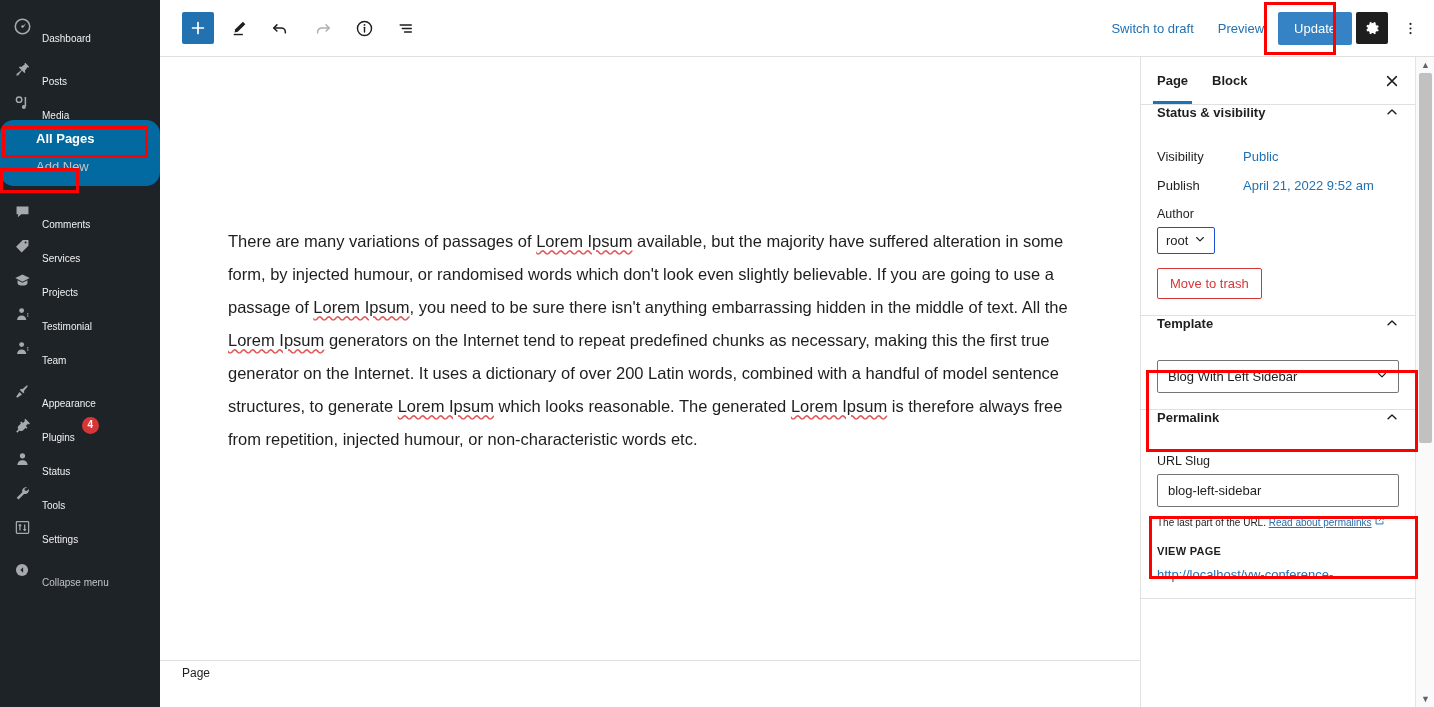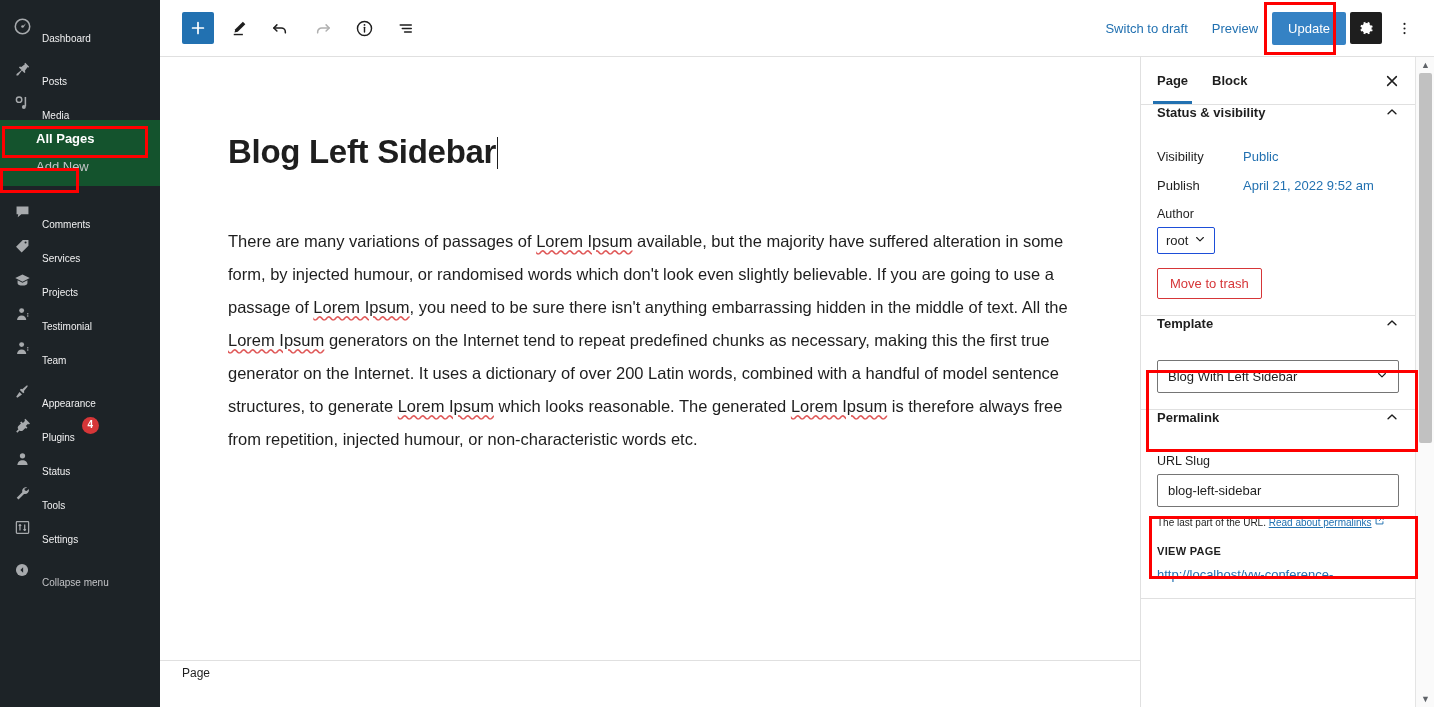--- a/index.html
+++ b/index.html
@@ -31,21 +31,21 @@
   .menu-item .mi-label { font-size: 10px; white-space: nowrap; margin-top: 26px; }
   .menu-item.current { background: #2271b1; color: #fff; }
   .menu-item.current .mi-icon { color: #fff; }
   .menu-item.current::after {
     content: ""; position: absolute; right: -8px; top: 50%;
     transform: translateY(-50%);
     border-style: solid; border-width: 8px 0 8px 8px;
     border-color: transparent transparent transparent #2271b1;
   }
   .menu-gap { height: 9px; }
-  .submenu { background: #14532d; padding: 5px 0 6px 0; }
+  .submenu { background: #0369a1; padding: 5px 0 6px 0; border-radius: 14px; }
   .submenu .sub-item {
     padding: 4px 0 4px 36px; font-size: 13px; color: #c3c4c7; cursor: pointer;
     line-height: 1.5;
   }
   .submenu .sub-item.current { color: #fff; font-weight: bold; }
   .collapse-item { color: #c3c4c7; }
   .collapse-item .mi-label { color: #c3c4c7; }
   .badge-count {
     display: inline-flex; align-items: center; justify-content: center;
     min-width: 17px; height: 17px; padding: 0 4px; margin-left: 7px;
@@ -59,21 +59,21 @@
     width: 1274px; height: 707px; background: #fff;
   }
 
   
   #editor-header {
     position: absolute; left: 0; top: 0; width: 1274px; height: 57px;
     background: #fff; border-bottom: 1px solid #e0e0e0;
     display: flex; align-items: center;
   }
   .tb-left { display: flex; align-items: center; gap: 6px; padding-left: 22px; }
-  .tb-right { margin-left: auto; display: flex; align-items: center; gap: 4px; padding-right: 12px; }
+  .tb-right { margin-left: auto; display: flex; align-items: center; gap: 4px; padding-right: 6px; }
   .icon-btn {
     width: 36px; height: 36px; border: none; background: transparent;
     display: flex; align-items: center; justify-content: center;
     cursor: pointer; color: #1e1e1e; border-radius: 2px;
   }
   .icon-btn.primary { background: #2271b1; color: #fff; width: 32px; height: 32px; border-radius: 2px; }
   .icon-btn.disabled { color: #b0b0b0; cursor: default; }
   .icon-btn.dark { background: #1e1e1e; color: #fff; width: 32px; height: 32px; border-radius: 2px; }
   .link-btn {
     border: none; background: transparent; color: #2271b1;
@@ -430,21 +430,20 @@
           <svg width="17" height="17" viewBox="0 0 20 20" fill="currentColor">
               <circle cx="10" cy="4.6" r="1.25"></circle>
               <circle cx="10" cy="10" r="1.25"></circle>
               <circle cx="10" cy="15.4" r="1.25"></circle>
             </svg>
         </button>
       </div>
     </div>
 
     <div id="content-canvas">
-      <h1 id="post-title"><span>Blog Left Sidebar</span><span class="caret"></span></h1>
 
       <p id="post-body">There are many variations of passages of <span class="spell">Lorem Ipsum</span> available, but the majority have suffered alteration in some form, by injected humour, or randomised words which don't look even slightly believable. If you are going to use a passage of <span class="spell">Lorem Ipsum</span>, you need to be sure there isn't anything embarrassing hidden in the middle of text. All the <span class="spell">Lorem Ipsum</span> generators on the Internet tend to repeat predefined chunks as necessary, making this the first true generator on the Internet. It uses a dictionary of over 200 Latin words, combined with a handful of model sentence structures, to generate <span class="spell">Lorem Ipsum</span> which looks reasonable. The generated <span class="spell">Lorem Ipsum</span> is therefore always free from repetition, injected humour, or non-characteristic words etc.</p>
 
       <div id="breadcrumb-bar">
         <span>Page</span>
       </div>
     </div>
 
     <aside id="settings-sidebar">
 

